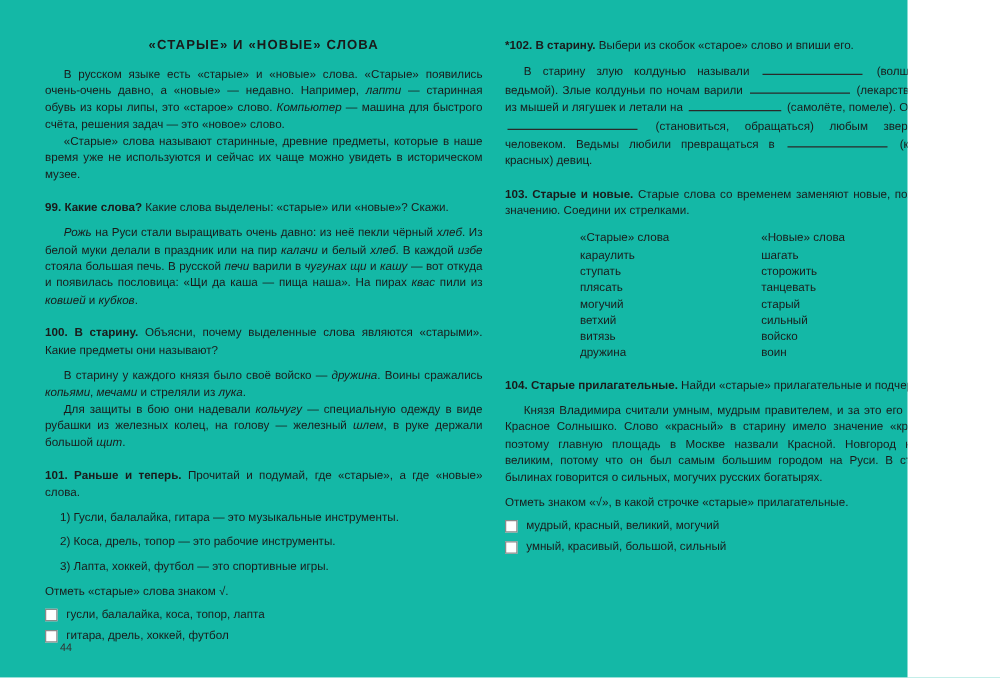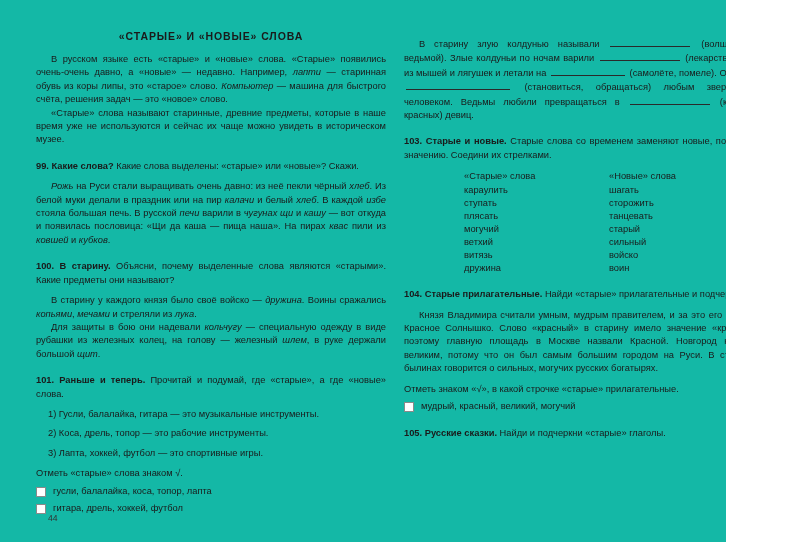--- a/index.html
+++ b/index.html
@@ -183,20 +183,21 @@
         <span class="checkbox"></span>
         <span>гитара, дрель, хоккей, футбол</span>
       </div>
     </div>
 
   </div>
 
   <div class="col col-right">
 
     <div>
+      <p class="ex-head"><b>*102.</b> <b>В старину.</b><span> Выбери из скобок «старое» слово и впиши его.</span></p>
       <div class="ex-body">
         <p class="para"><span>В старину злую колдунью называли </span><span class="blank b-md"></span><span> (волшебницей, ведьмой). Злые колдуньи по ночам варили </span><span class="blank b-md"></span><span> (лекарство, зелье) из мышей и лягушек и летали на </span><span class="blank b-sm"></span><span> (самолёте, помеле). Они умели </span><span class="blank b-lg"></span><span> (становиться, обращаться) любым зверем или человеком. Ведьмы любили превращаться в </span><span class="blank b-md"></span><span> (красивых, красных) девиц.</span></p>
       </div>
     </div>
 
     <div class="ex">
       <p class="ex-head"><b>103.</b> <b>Старые и новые.</b><span> Старые слова со временем заменяют новые, похожие по значению. Соедини их стрелками.</span></p>
       <div class="wordcols">
         <div class="wordcol">
           <div class="wordcol-head">«Старые» слова</div>
@@ -224,24 +225,27 @@
     <div class="ex">
       <p class="ex-head"><b>104.</b> <b>Старые прилагательные.</b><span> Найди «старые» прилагательные и подчеркни их.</span></p>
       <div class="ex-body">
         <p class="para">Князя Владимира считали умным, мудрым правителем, и за это его прозвали Красное Солнышко. Слово «красный» в старину имело значение «красивый», поэтому главную площадь в Москве назвали Красной. Новгород называли великим, потому что он был самым большим городом на Руси. В старинных былинах говорится о сильных, могучих русских богатырях.</p>
       </div>
       <p class="instr">Отметь знаком «√», в какой строчке «старые» прилагательные.</p>
       <div class="opt">
         <span class="checkbox"></span>
         <span>мудрый, красный, великий, могучий</span>
       </div>
-    </div>
-
-    <div class="ex">
-      <p class="ex-head"><b>105.</b> <b>Русские сказки.</b><span> Найди и подчеркни «старые» глаголы.</span></p>
+      <div class="opt">
+        <span class="checkbox"></span>
+        <span>умный, красивый, большой, сильный</span>
+      </div>
+    </div>
+
+    <div class="ex">
     </div>
 
   </div>
 
   <div class="pagenum pn-left">44</div>
   <div class="pagenum pn-right">45</div>
 
 </div>
 
 </body></html>

